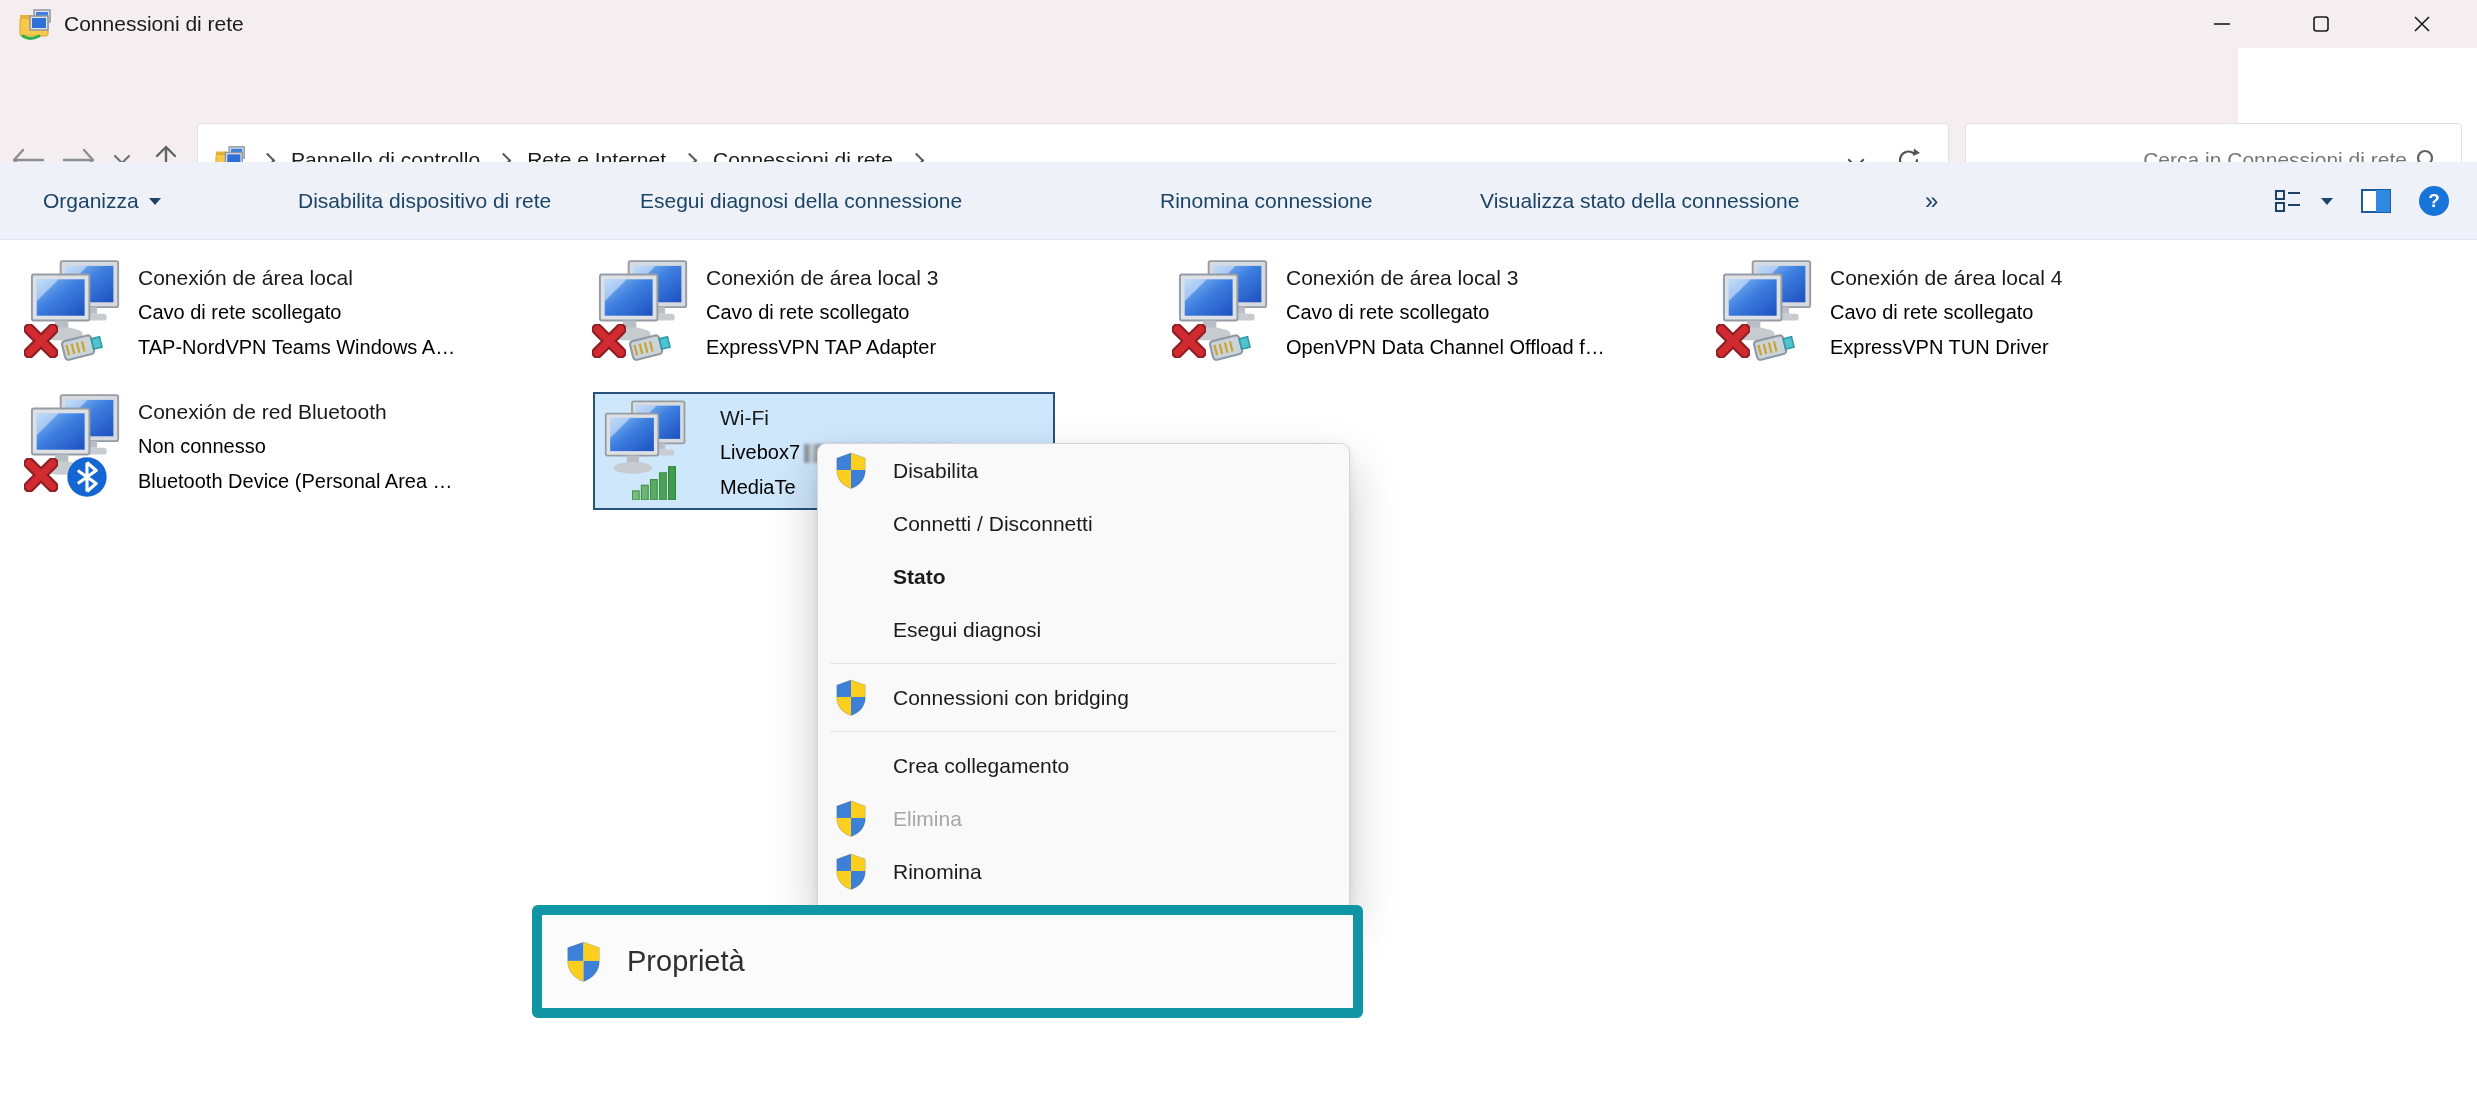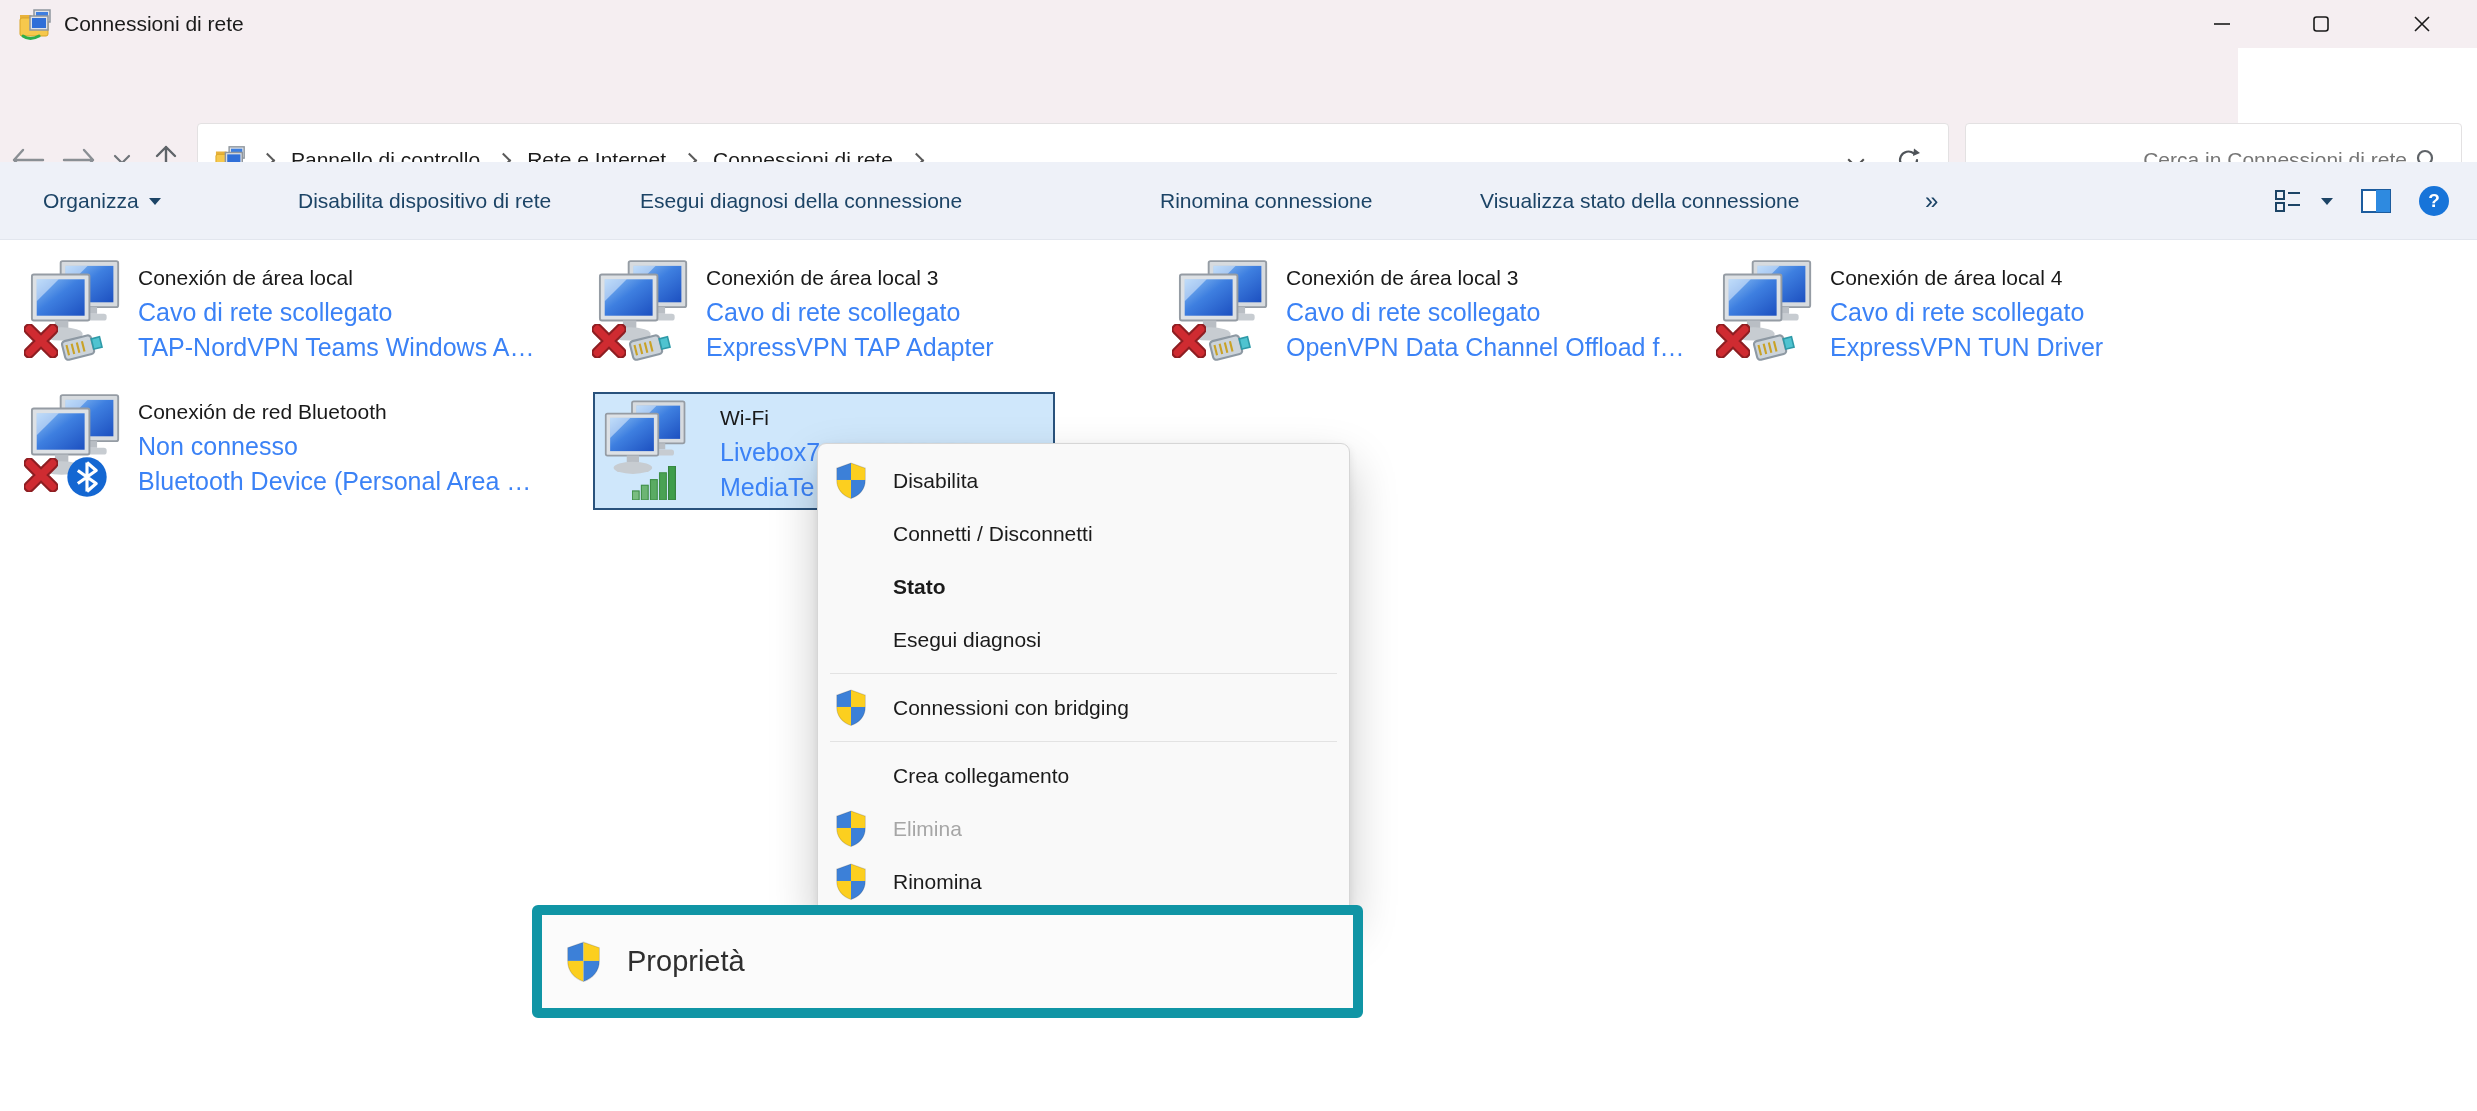--- a/index.html
+++ b/index.html
@@ -39,32 +39,32 @@
   .tb-item{position:absolute;top:0;height:78px;display:flex;align-items:center;font-size:21px;color:#1c4466;white-space:nowrap;}
   .tb-caret{width:0;height:0;border-left:6px solid transparent;border-right:6px solid transparent;
     border-top:7px solid #1c4466;margin-left:10px;}
   .tb-icons{position:absolute;right:28px;top:0;height:78px;display:flex;align-items:center;gap:28px;}
 
   
   .net-item{position:absolute;display:flex;}
   .net-icon{position:relative;width:92px;height:102px;flex:0 0 auto;}
   .net-text{margin-left:16px;padding-top:2px;}
   .net-title{font-size:21px;color:#191919;line-height:35px;white-space:nowrap;}
-  .net-sub{font-size:25px;color:#3b82f6;line-height:35px;white-space:nowrap;}
+  .net-sub{font-size:20px;color:#000000;line-height:35px;white-space:nowrap;}
   .badge{position:absolute;}
   .selected-box{position:absolute;left:593px;top:392px;width:462px;height:118px;
     background:#cfe7fb;border:2px solid #29527c;box-sizing:border-box;z-index:1;}
   .censor{display:inline-block;width:148px;height:19px;vertical-align:middle;margin-left:4px;
     background:repeating-linear-gradient(90deg,#7e858d 0 5px,#c2c7cd 5px 10px,#979ea6 10px 14px);
     filter:blur(1.5px);opacity:.85;}
 
   
   .context-menu{position:absolute;left:817px;top:443px;width:533px;height:467px;background:#f9f9f9;
     border:1px solid #d6d6d6;border-radius:9px 9px 0 0;box-sizing:border-box;z-index:10;
-    box-shadow:0 22px 48px rgba(0,0,0,.22),0 3px 8px rgba(0,0,0,.08);padding-top:10px;overflow:hidden;}
+    box-shadow:0 22px 48px rgba(0,0,0,.22),0 3px 8px rgba(0,0,0,.08);overflow:hidden;}
   .cm-row{height:53px;display:flex;align-items:center;padding:0 16px;}
   .cm-shield{width:34px;height:37px;margin-right:25px;flex:0 0 auto;}
   .cm-spacer{width:34px;margin-right:25px;flex:0 0 auto;}
   .cm-label{font-size:21px;color:#1b1b1b;white-space:nowrap;}
   .cm-label.bold{font-weight:700;}
   .cm-label.disabled{color:#a6a6a6;}
   .cm-sep{height:1px;background:#e3e3e3;margin:7px 12px;}
 
   
   .highlight-box{position:absolute;left:532px;top:905px;width:831px;height:113px;box-sizing:border-box;

